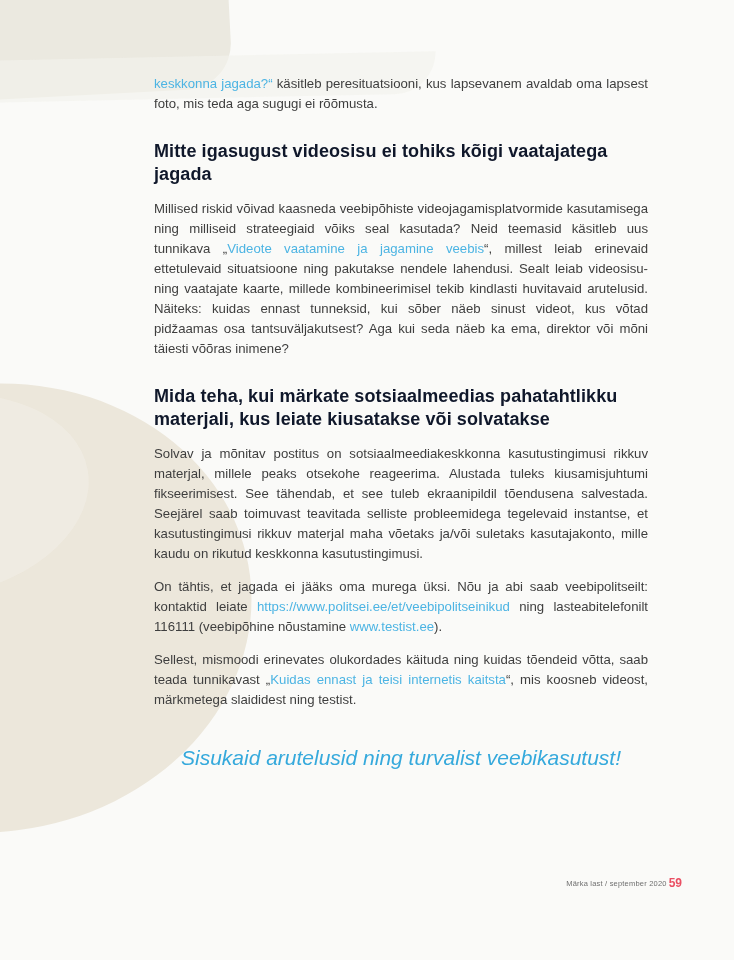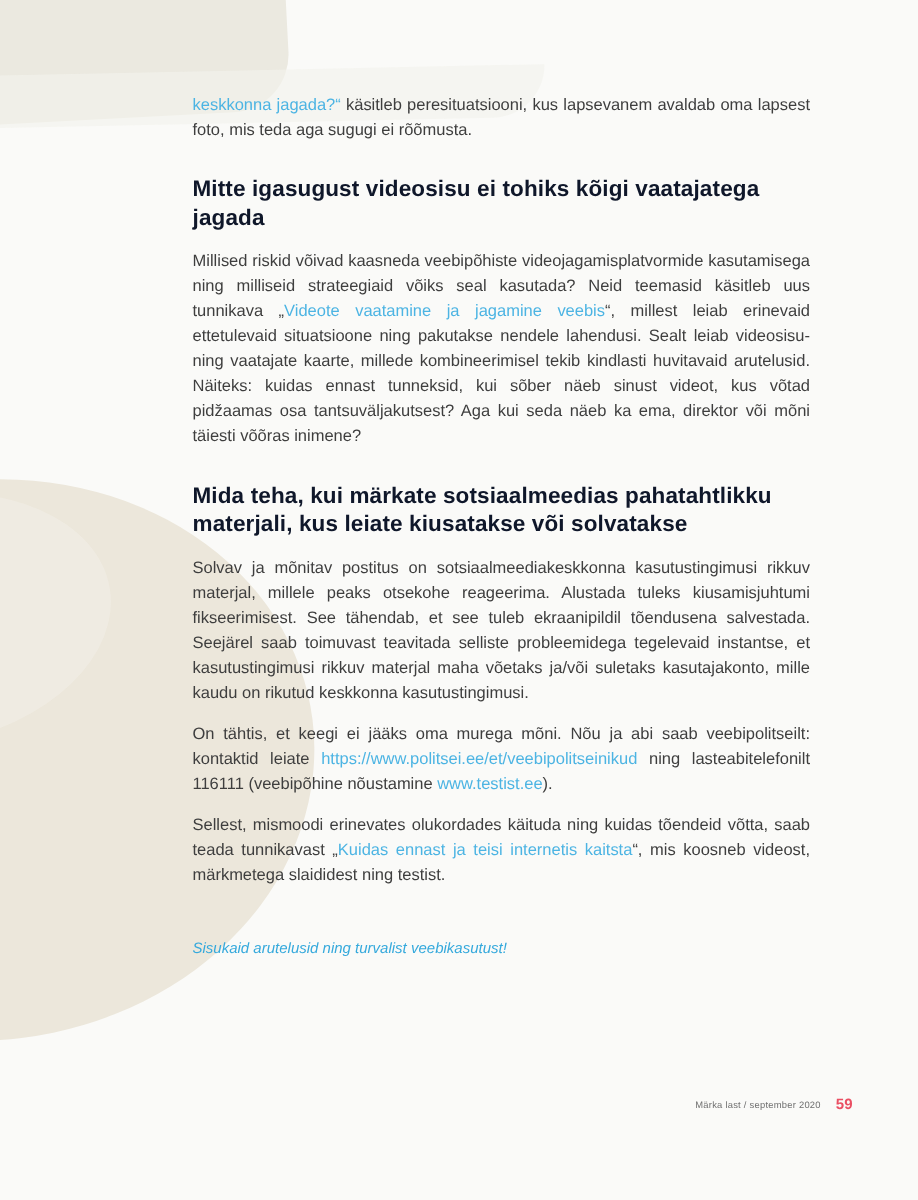--- a/index.html
+++ b/index.html
@@ -74,32 +74,32 @@
     letter-spacing: 0.1px;
   }
   a.link {
     color: #4cb4e3;
     text-decoration: none;
     cursor: pointer;
   }
   .closing {
     margin-top: 38px;
     font-style: italic;
-    font-size: 12px;
+    font-size: 21px;
     color: #35a9dc;
-    text-align: left;
+    text-align: center;
   }
   
   .footer {
     position: absolute;
     top: 876px;
     right: 52px;
     display: flex;
     align-items: center;
-    gap: 12px;
+    gap: 2px;
   }
   .footer-issue {
     font-size: 7.5px;
     color: #6f6f6f;
     letter-spacing: 0.2px;
   }
   .footer-page-number {
     font-size: 12px;
     font-weight: bold;
     color: #ea4f63;
@@ -120,21 +120,21 @@
     <p class="body"><a class="link">keskkonna jagada?“</a><span> käsitleb peresituatsiooni, kus lapsevanem avaldab oma lapsest foto, mis teda aga sugugi ei rõõmusta.</span></p>
 
     <h2 class="heading">Mitte igasugust videosisu ei tohiks kõigi vaatajatega jagada</h2>
 
     <p class="body"><span>Millised riskid võivad kaasneda veebipõhiste videojagamisplatvormide kasutamisega ning milliseid strateegiaid võiks seal kasutada? Neid teemasid käsitleb uus tunnikava „</span><a class="link">Videote vaatamine ja jagamine veebis</a><span>“, millest leiab erinevaid ettetulevaid situatsioone ning pakutakse nendele lahendusi. Sealt leiab videosisu- ning vaatajate kaarte, millede kombineerimisel tekib kindlasti huvitavaid arutelusid. Näiteks: kuidas ennast tunneksid, kui sõber näeb sinust videot, kus võtad pidžaamas osa tantsuväljakutsest? Aga kui seda näeb ka ema, direktor või mõni täiesti võõras inimene?</span></p>
 
     <h2 class="heading">Mida teha, kui märkate sotsiaalmeedias pahatahtlikku materjali, kus leiate kiusatakse või solvatakse</h2>
 
     <p class="body">Solvav ja mõnitav postitus on sotsiaalmeediakeskkonna kasutustingimusi rikkuv materjal, millele peaks otsekohe reageerima. Alustada tuleks kiusamisjuhtumi fikseerimisest. See tähendab, et see tuleb ekraanipildil tõendusena salvestada. Seejärel saab toimuvast teavitada selliste probleemidega tegelevaid instantse, et kasutustingimusi rikkuv materjal maha võetaks ja/või suletaks kasutajakonto, mille kaudu on rikutud keskkonna kasutustingimusi.</p>
 
-    <p class="body"><span>On tähtis, et keegi ei jääks oma murega mõni. Nõu ja abi saab veebipolitseilt: kontaktid leiate </span><a class="link">https://www.politsei.ee/et/veebipolitseinikud</a><span> ning lasteabitelefonilt 116111 (veebipõhine nõustamine </span><a class="link">www.testist.ee</a><span>).</span></p>
+    <p class="body"><span>On tähtis, et jagada ei jääks oma murega üksi. Nõu ja abi saab veebipolitseilt: kontaktid leiate </span><a class="link">https://www.politsei.ee/et/veebipolitseinikud</a><span> ning lasteabitelefonilt 116111 (veebipõhine nõustamine </span><a class="link">www.testist.ee</a><span>).</span></p>
 
     <p class="body"><span>Sellest, mismoodi erinevates olukordades käituda ning kuidas tõendeid võtta, saab teada tunnikavast „</span><a class="link">Kuidas ennast ja teisi internetis kaitsta</a><span>“, mis koosneb videost, märkmetega slaididest ning testist.</span></p>
 
     <p class="closing">Sisukaid arutelusid ning turvalist veebikasutust!</p>
 
   </div>
 
   <div class="footer">
     <span class="footer-issue">Märka last / september 2020</span>
     <span class="footer-page-number">59</span>

